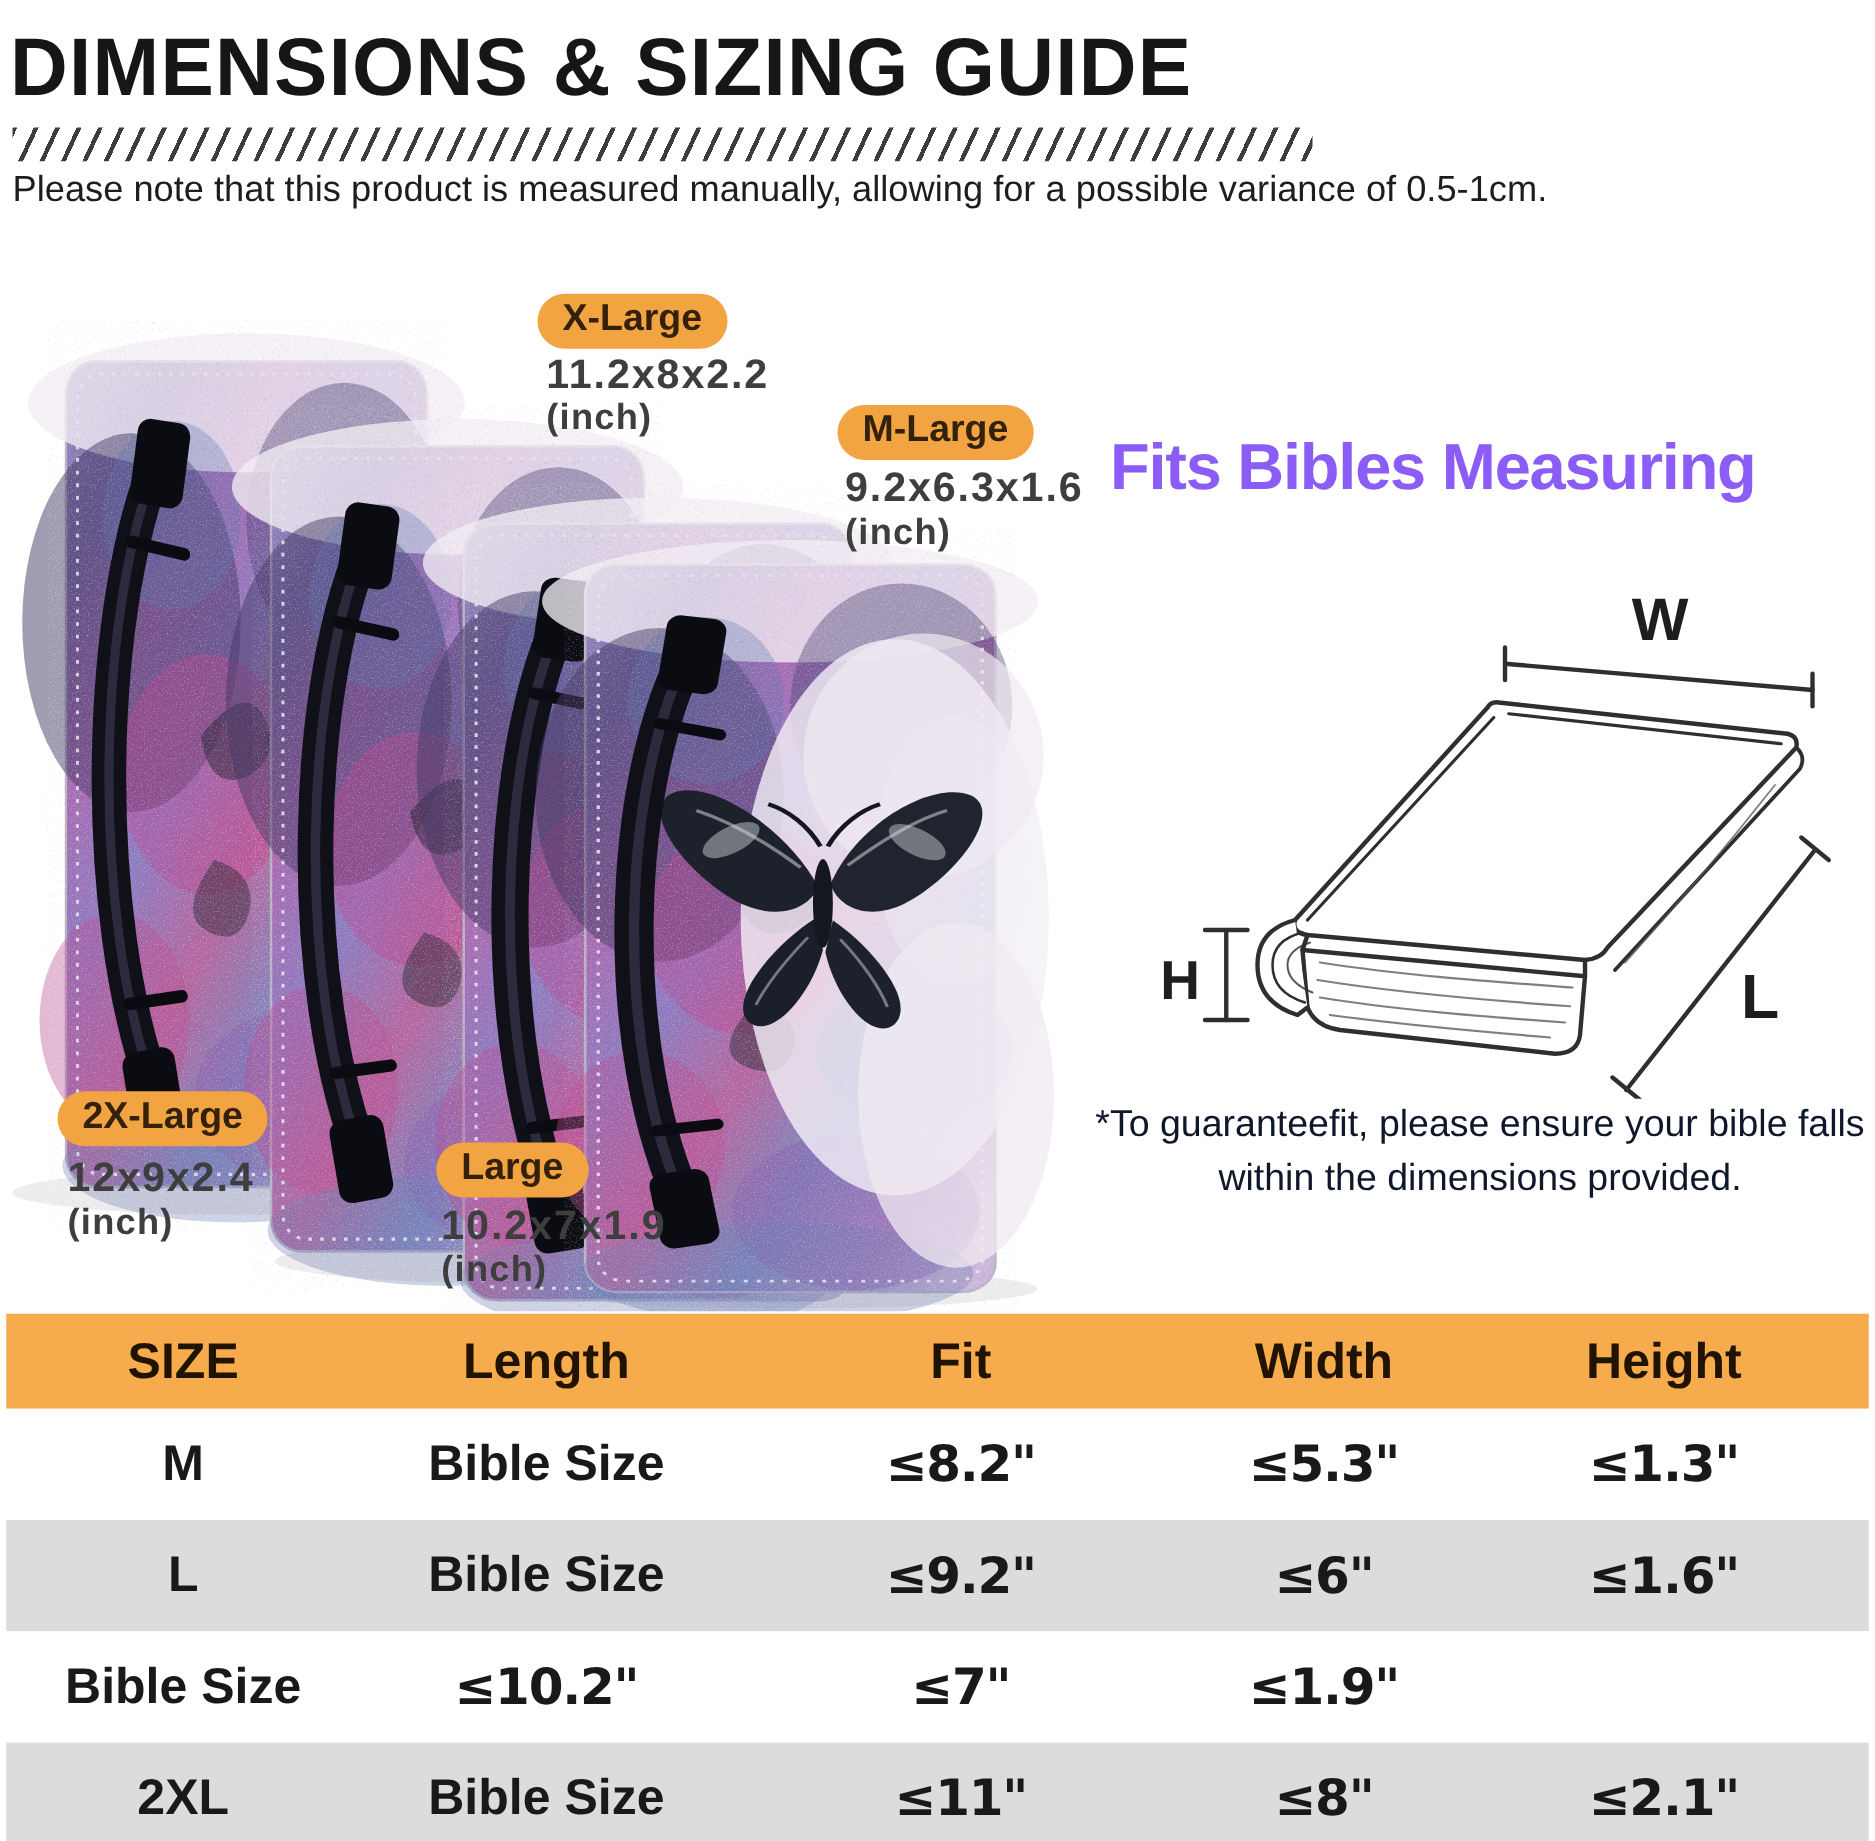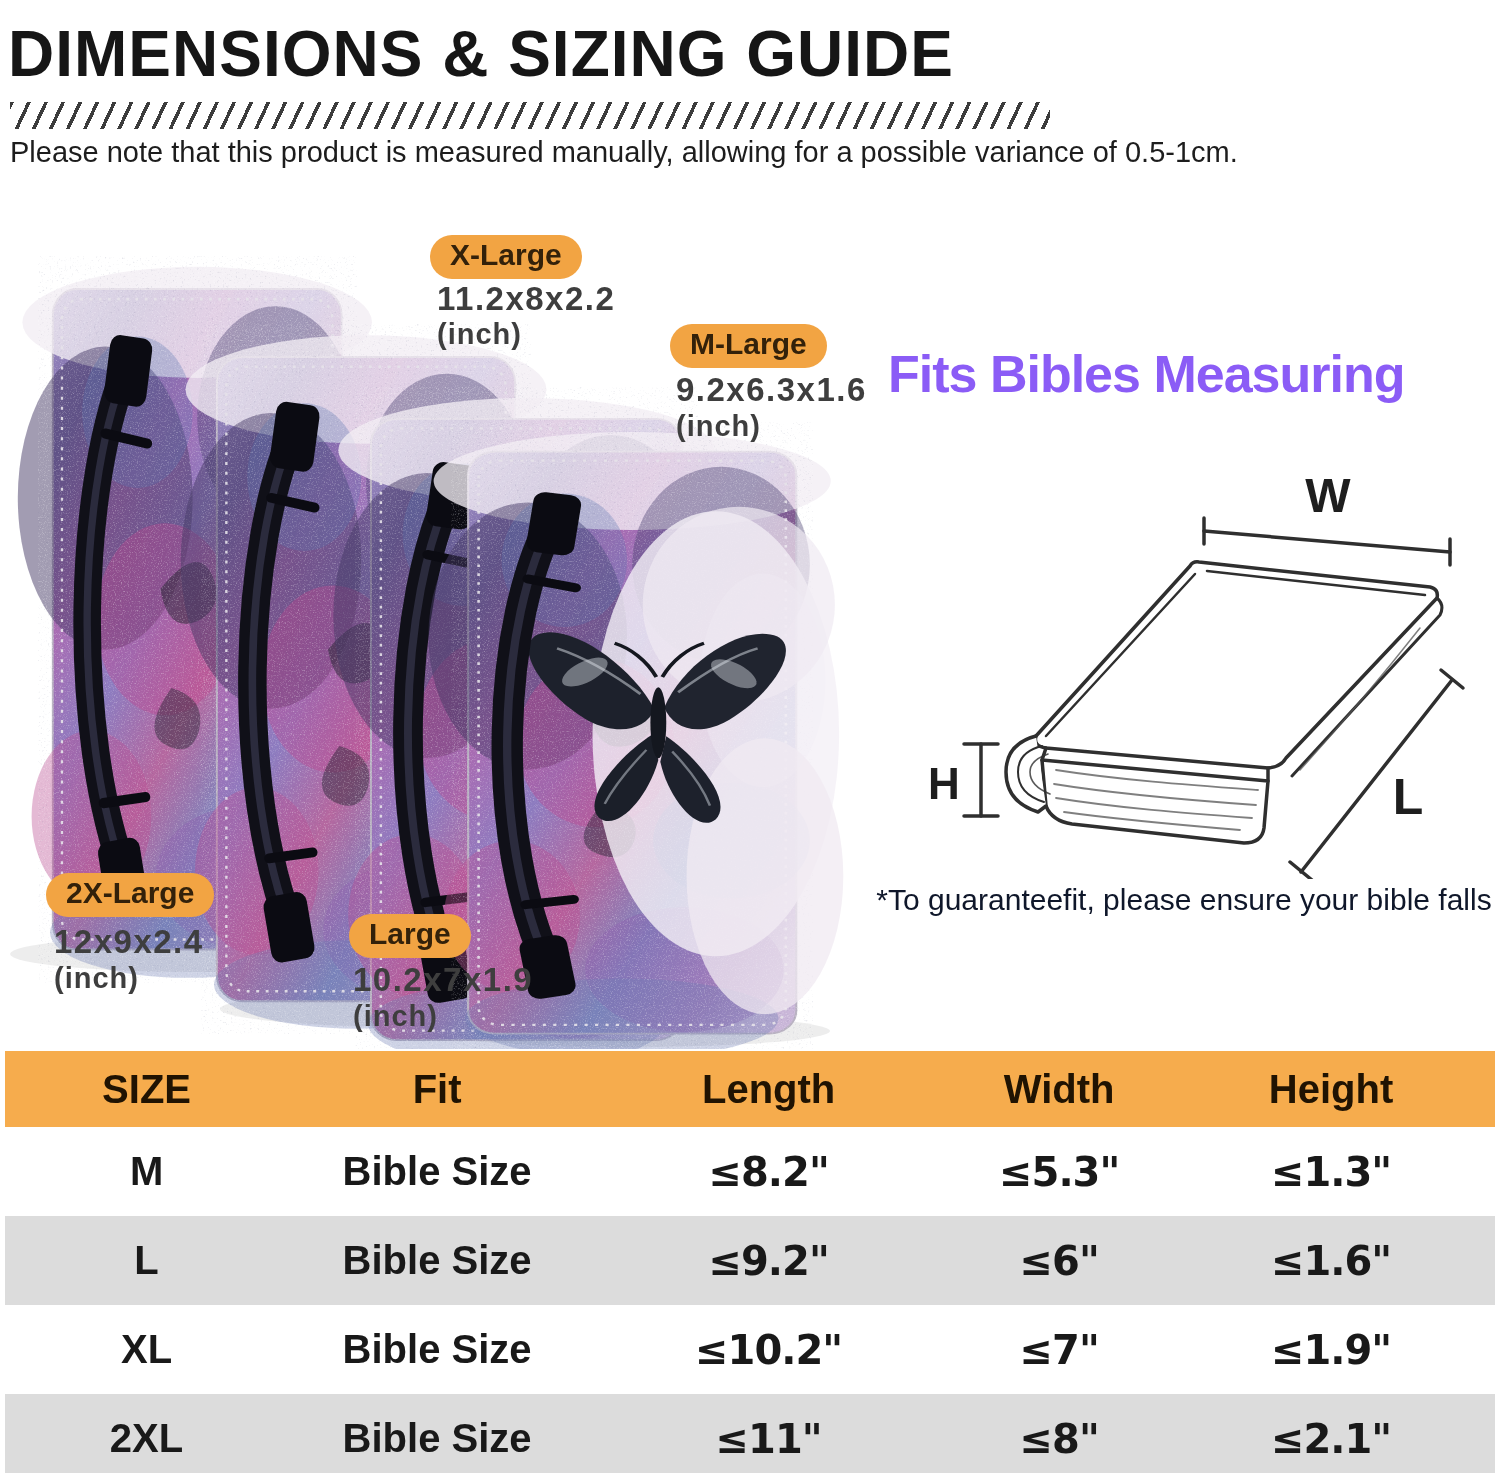--- a/index.html
+++ b/index.html
@@ -204,46 +204,46 @@
       <path d="M581,216 L603,234"></path>
         <path d="M430,408 L452,426"></path>
     </g>
     <text x="468" y="58" font-size="48" text-anchor="middle">W</text>
     <text x="84" y="345" font-size="44" text-anchor="middle">H</text>
     <text x="548" y="360" font-size="50" text-anchor="middle">L</text>
   </svg>
 
   <div class="footnote">
     <div>*To guaranteefit, please ensure your bible falls</div>
+    <div>within the dimensions provided.</div>
   </div>
 
   <div class="tbl">
     <div class="trow head">
       <div>SIZE</div>
+      <div>Length</div>
       <div>Fit</div>
-      <div>Length</div>
       <div>Width</div>
       <div>Height</div>
     </div>
     <div class="trow body white">
       <div>M</div>
       <div>Bible Size</div>
       <div class="vcell">≤8.2"</div>
       <div class="vcell">≤5.3"</div>
       <div class="vcell">≤1.3"</div>
     </div>
     <div class="trow body gray">
       <div>L</div>
       <div>Bible Size</div>
       <div class="vcell">≤9.2"</div>
       <div class="vcell">≤6"</div>
       <div class="vcell">≤1.6"</div>
     </div>
     <div class="trow body white">
-      <div>XL</div>
       <div>Bible Size</div>
       <div class="vcell">≤10.2"</div>
       <div class="vcell">≤7"</div>
       <div class="vcell">≤1.9"</div>
     </div>
     <div class="trow body gray">
       <div>2XL</div>
       <div>Bible Size</div>
       <div class="vcell">≤11"</div>
       <div class="vcell">≤8"</div>

